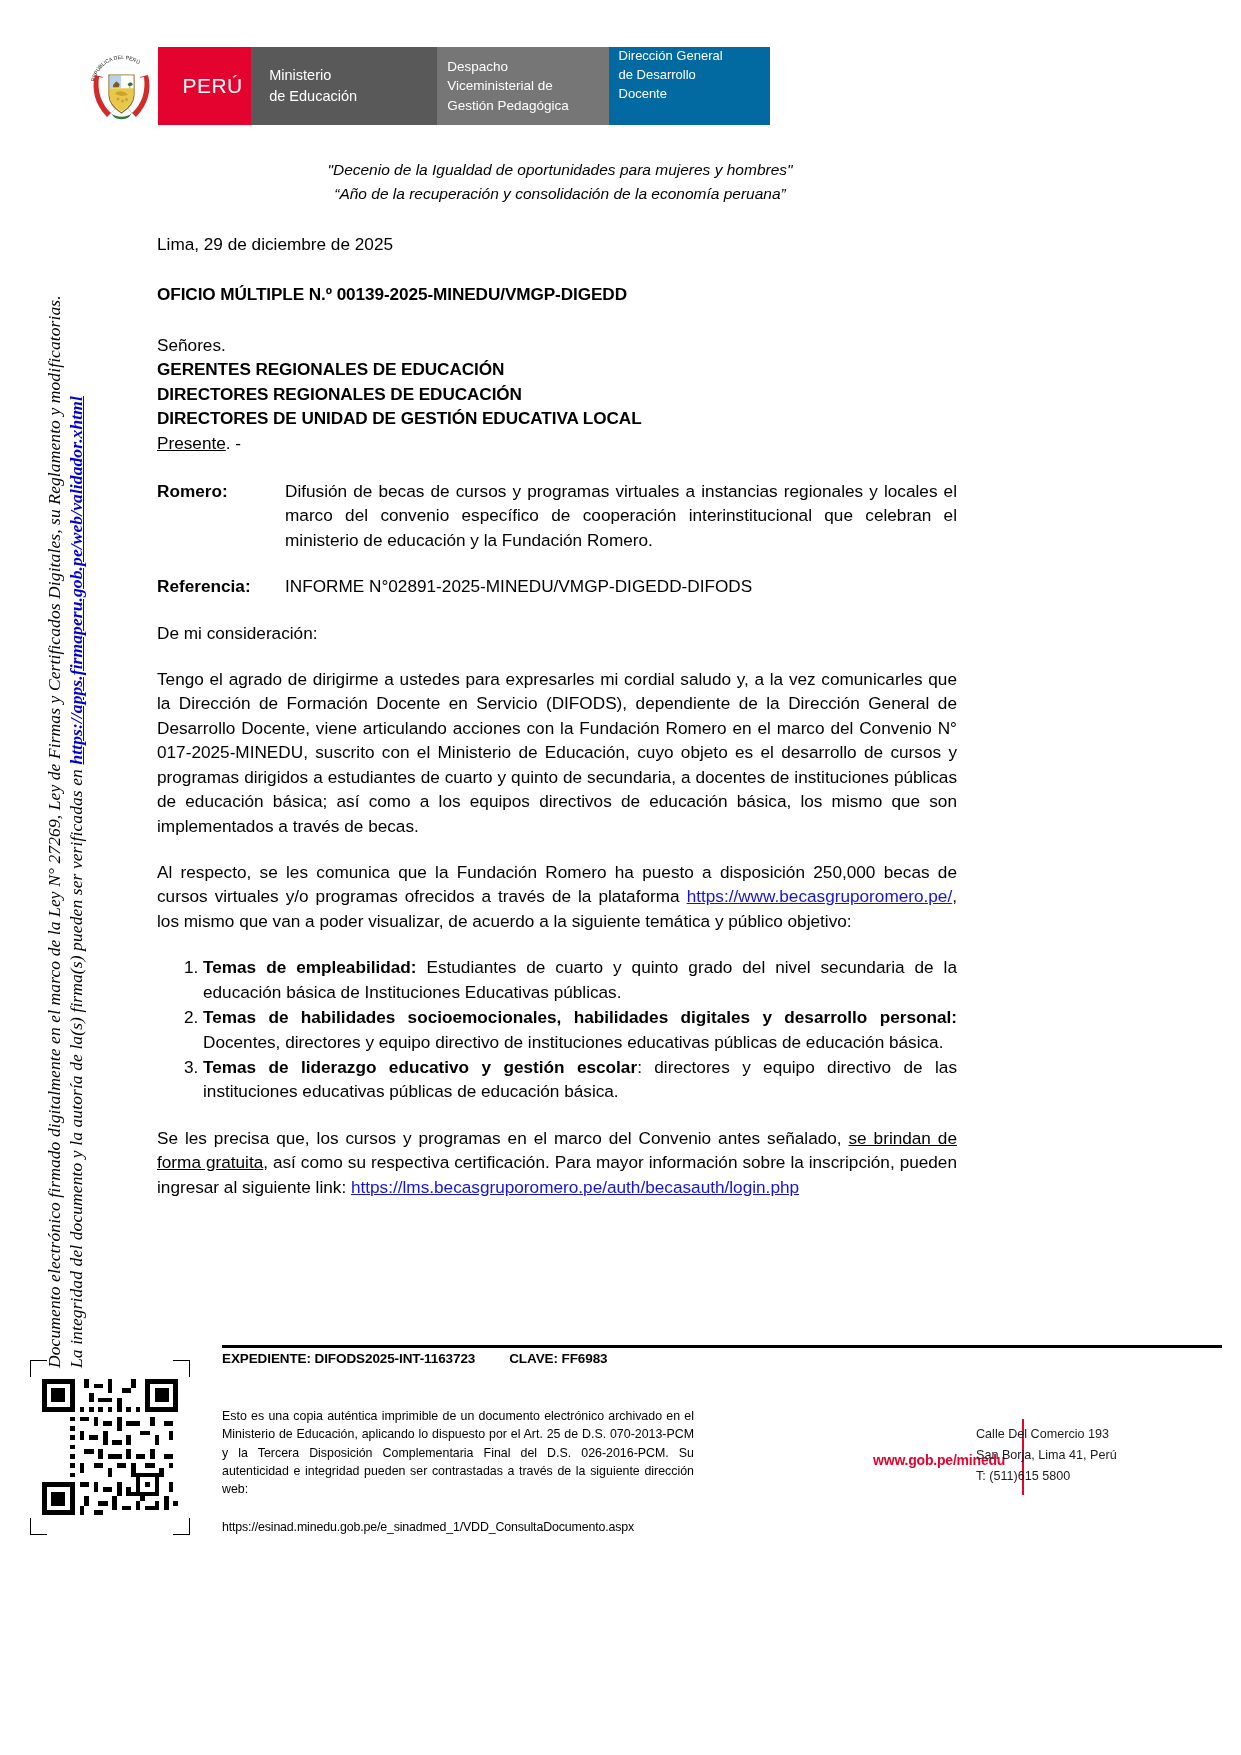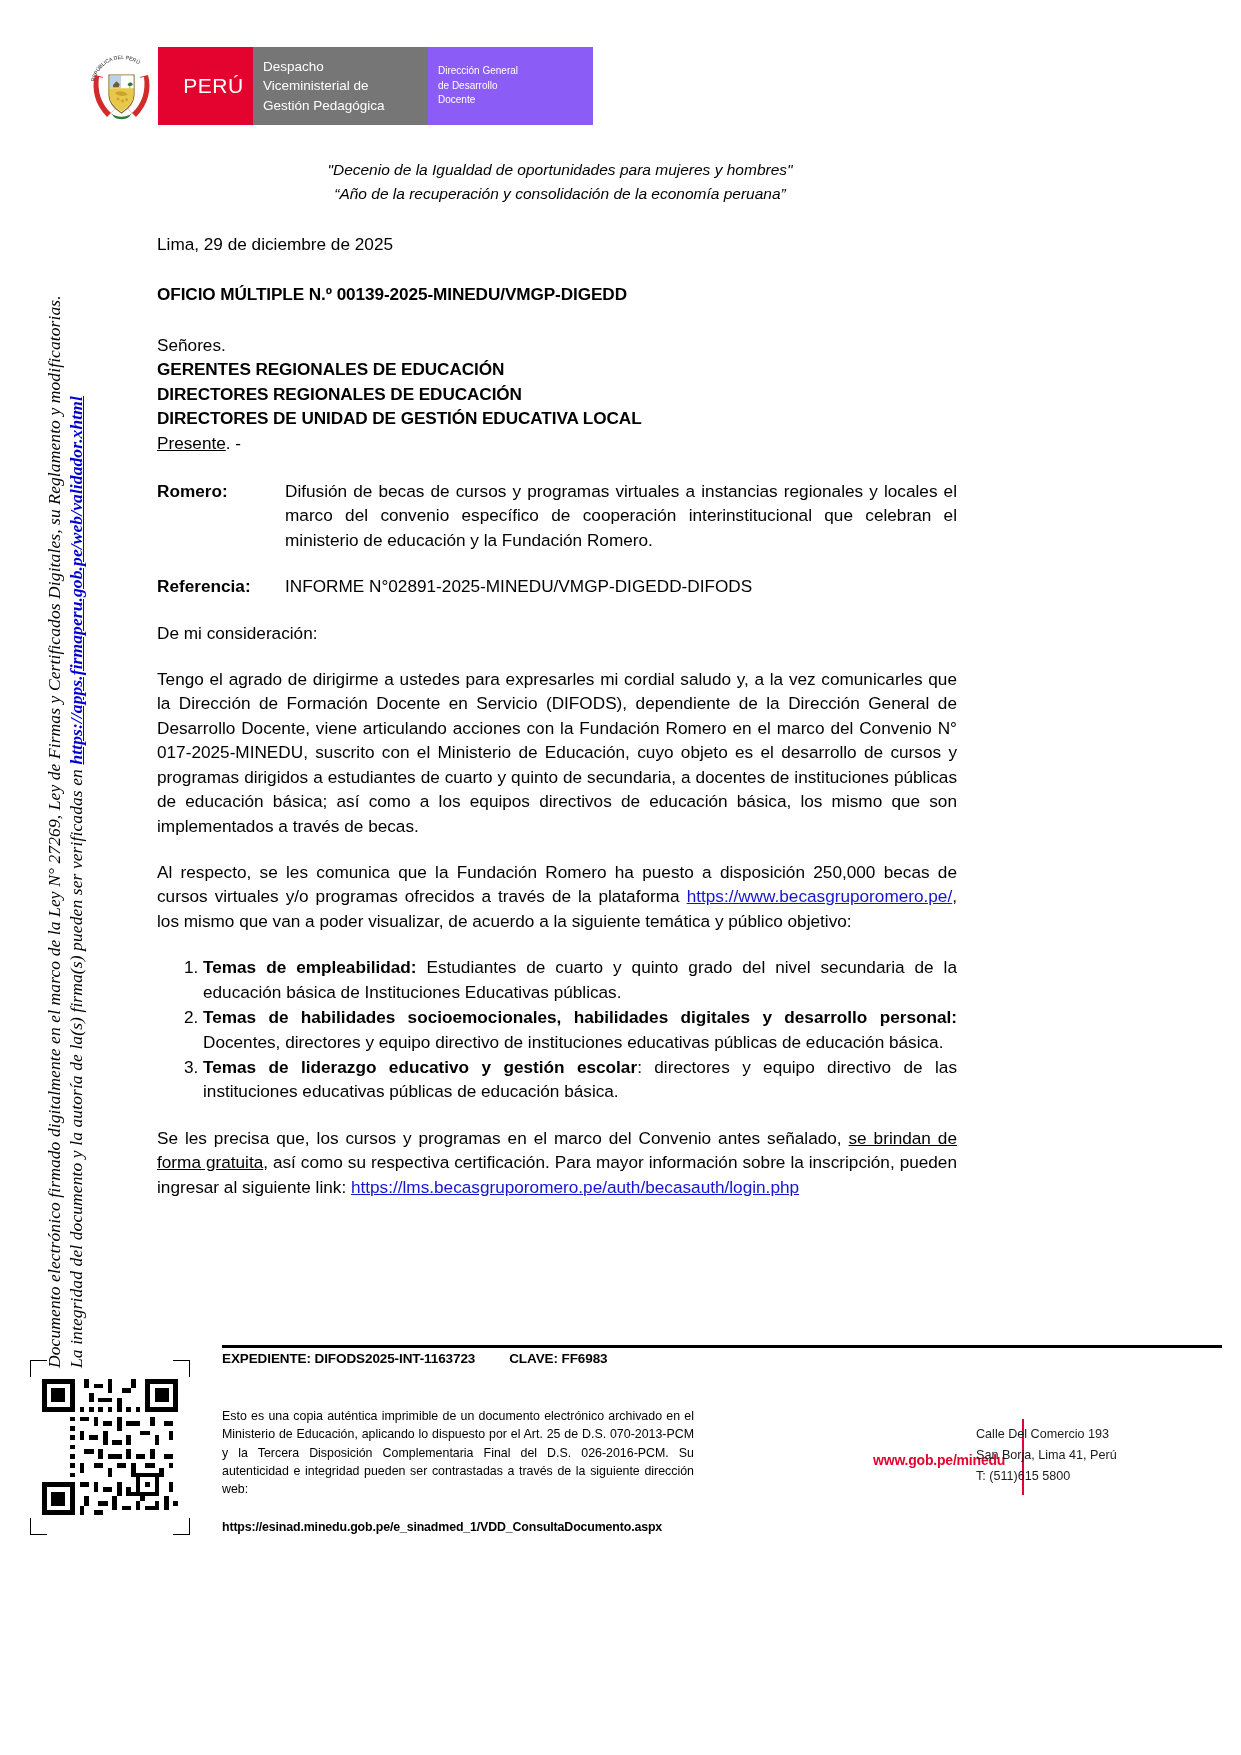--- a/index.html
+++ b/index.html
@@ -90,27 +90,27 @@
   .blk-desp {
     background: #767676;
     color: #ffffff;
     width: 175px;
     padding-left: 10px;
     font-size: 13.5px;
     line-height: 1.45;
     align-items: center;
   }
   .blk-dgdd {
-    background: #8b5cf6;
+    background: #0369a1;
     color: #ffffff;
     width: 165px;
     padding-left: 10px;
-    font-size: 10px;
+    font-size: 13px;
     line-height: 1.45;
-    align-items: center;
+    align-items: flex-start;
   }
   .blk-desp .inner, .blk-dgdd .inner, .blk-min .inner { width: 100%; }
 
   
   .epigraph {
     position: absolute;
     left: 150px;
     top: 158px;
     width: 820px;
     text-align: center;
@@ -226,21 +226,21 @@
     font-size: 12.4px;
     line-height: 1.48;
     text-align: justify;
   }
   .foot-url {
     position: absolute;
     left: 222px;
     top: 1520px;
     width: 520px;
     font-size: 12.4px;
-    font-weight: bold;
+    font-weight: normal;
     letter-spacing: -0.15px;
   }
   .gob-link {
     position: absolute;
     left: 873px;
     top: 1452px;
     font-size: 14px;
     font-weight: bold;
     color: #e4032e;
     letter-spacing: -0.2px;
@@ -304,20 +304,26 @@
         <circle cx="41.5" cy="52.5" r="1.5" fill="#caa32e"></circle>
 
         <path d="M26,66 C31,71 42,71 47,66 L44,70 C40,73 33,73 29,70 Z" fill="#2e7a3a"></path>
       </svg>
     </div>
 
     <div class="block blk-peru">
       <span>PERÚ</span>
     </div>
 
+    <div class="block blk-min">
+      <div class="inner">
+        <div>Ministerio</div>
+        <div>de Educación</div>
+      </div>
+    </div>
 
     <div class="block blk-desp">
       <div class="inner">
         <div>Despacho</div>
         <div>Viceministerial de</div>
         <div>Gestión Pedagógica</div>
       </div>
     </div>
 
     <div class="block blk-dgdd">

